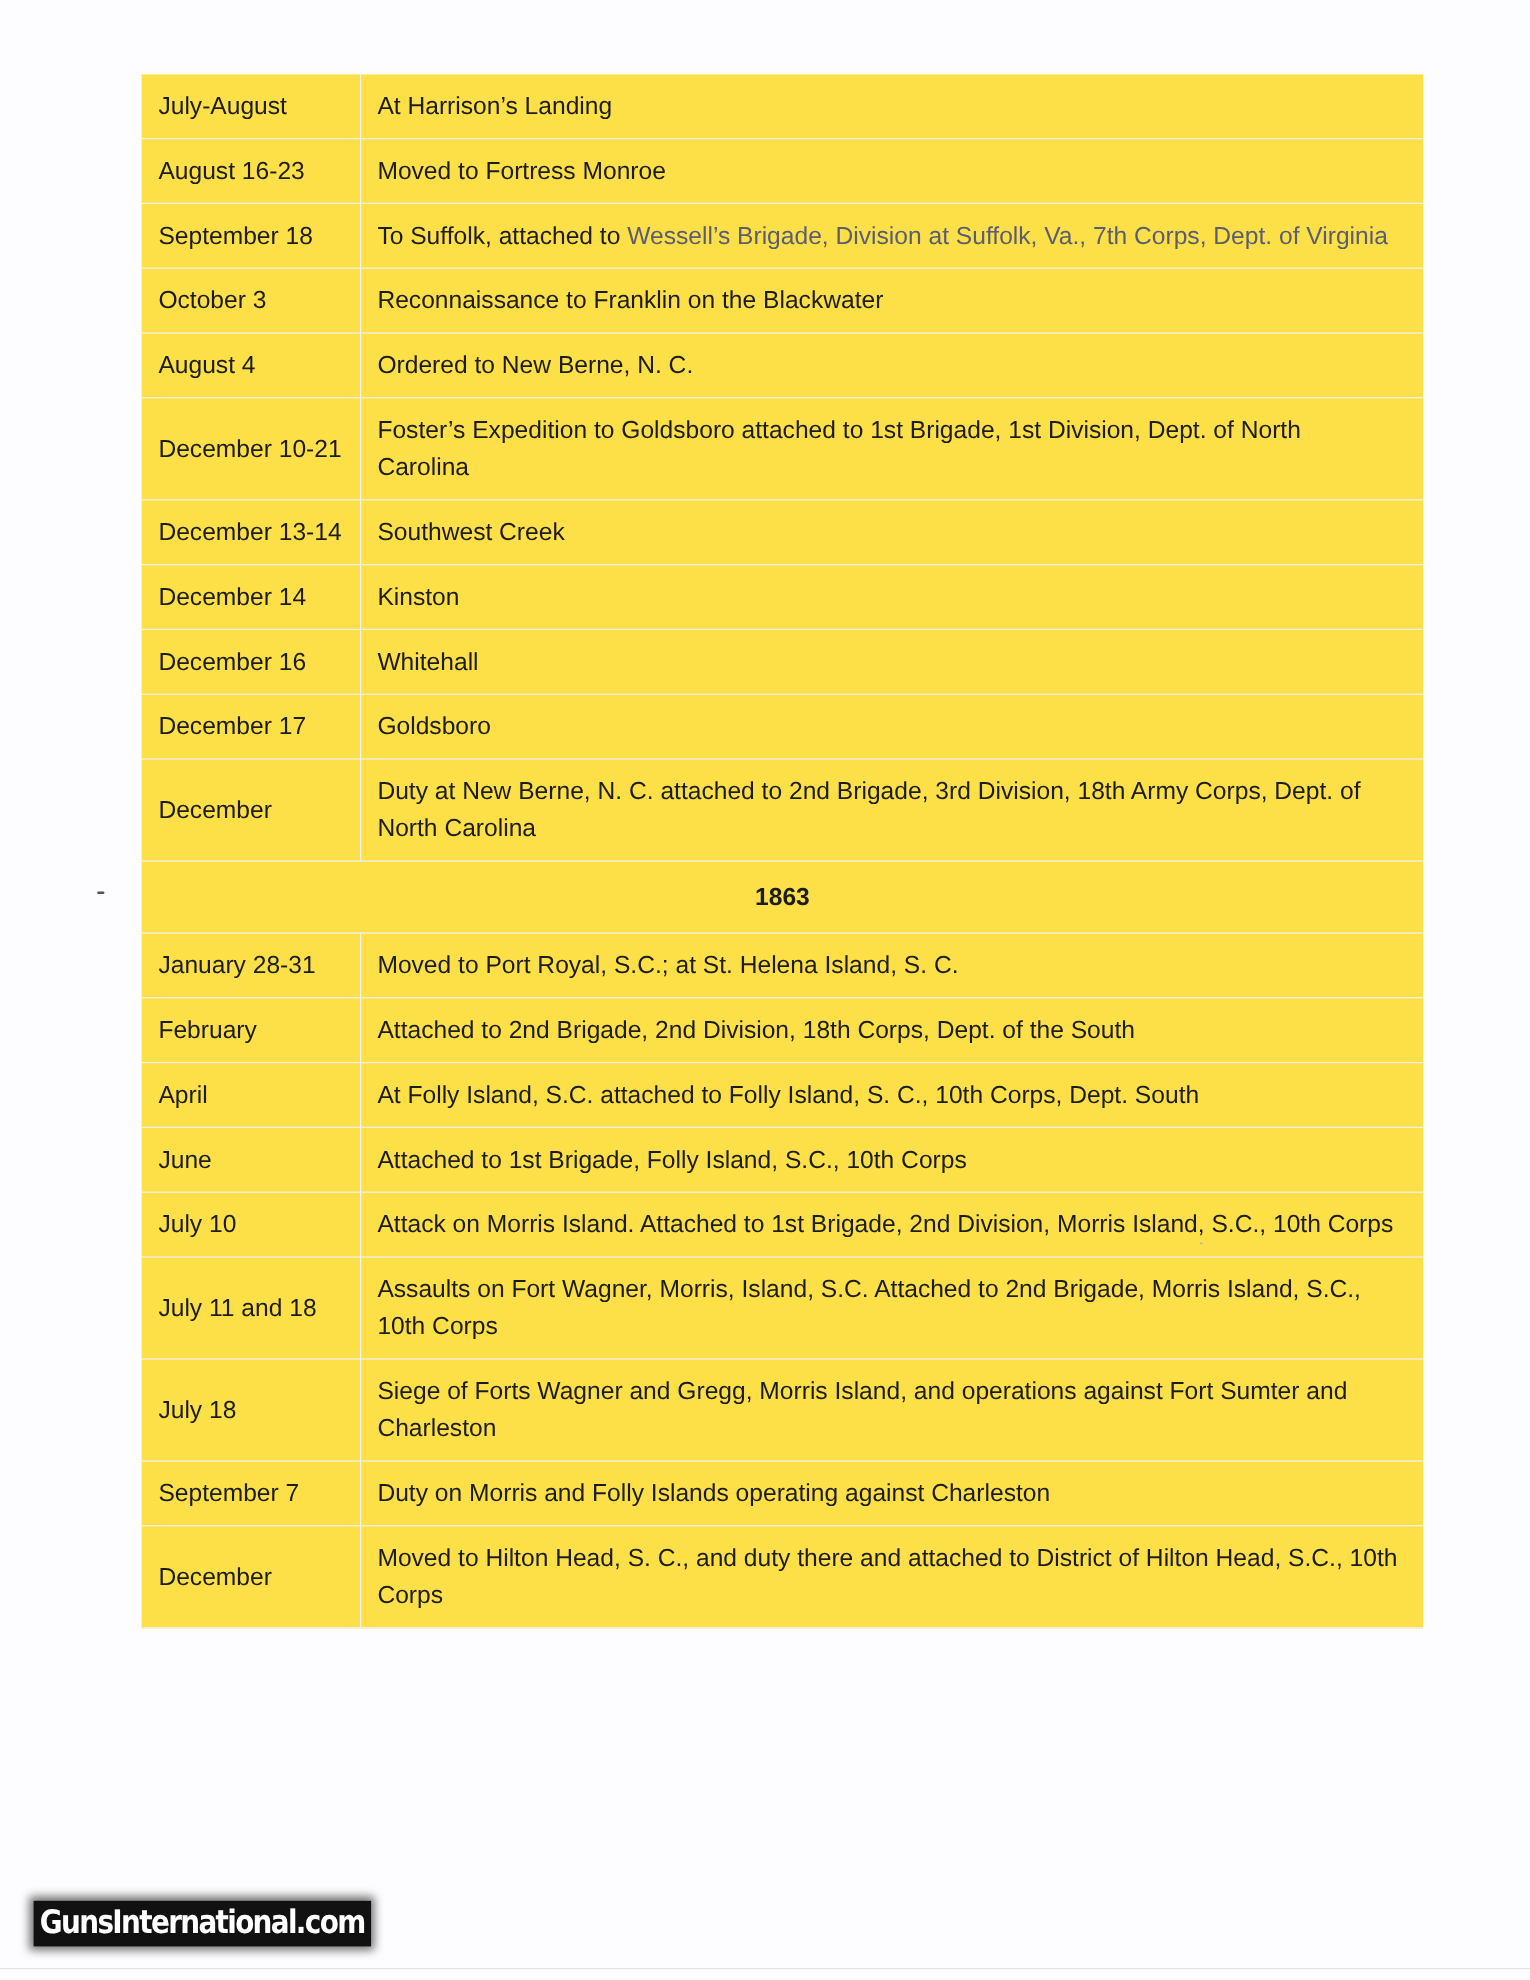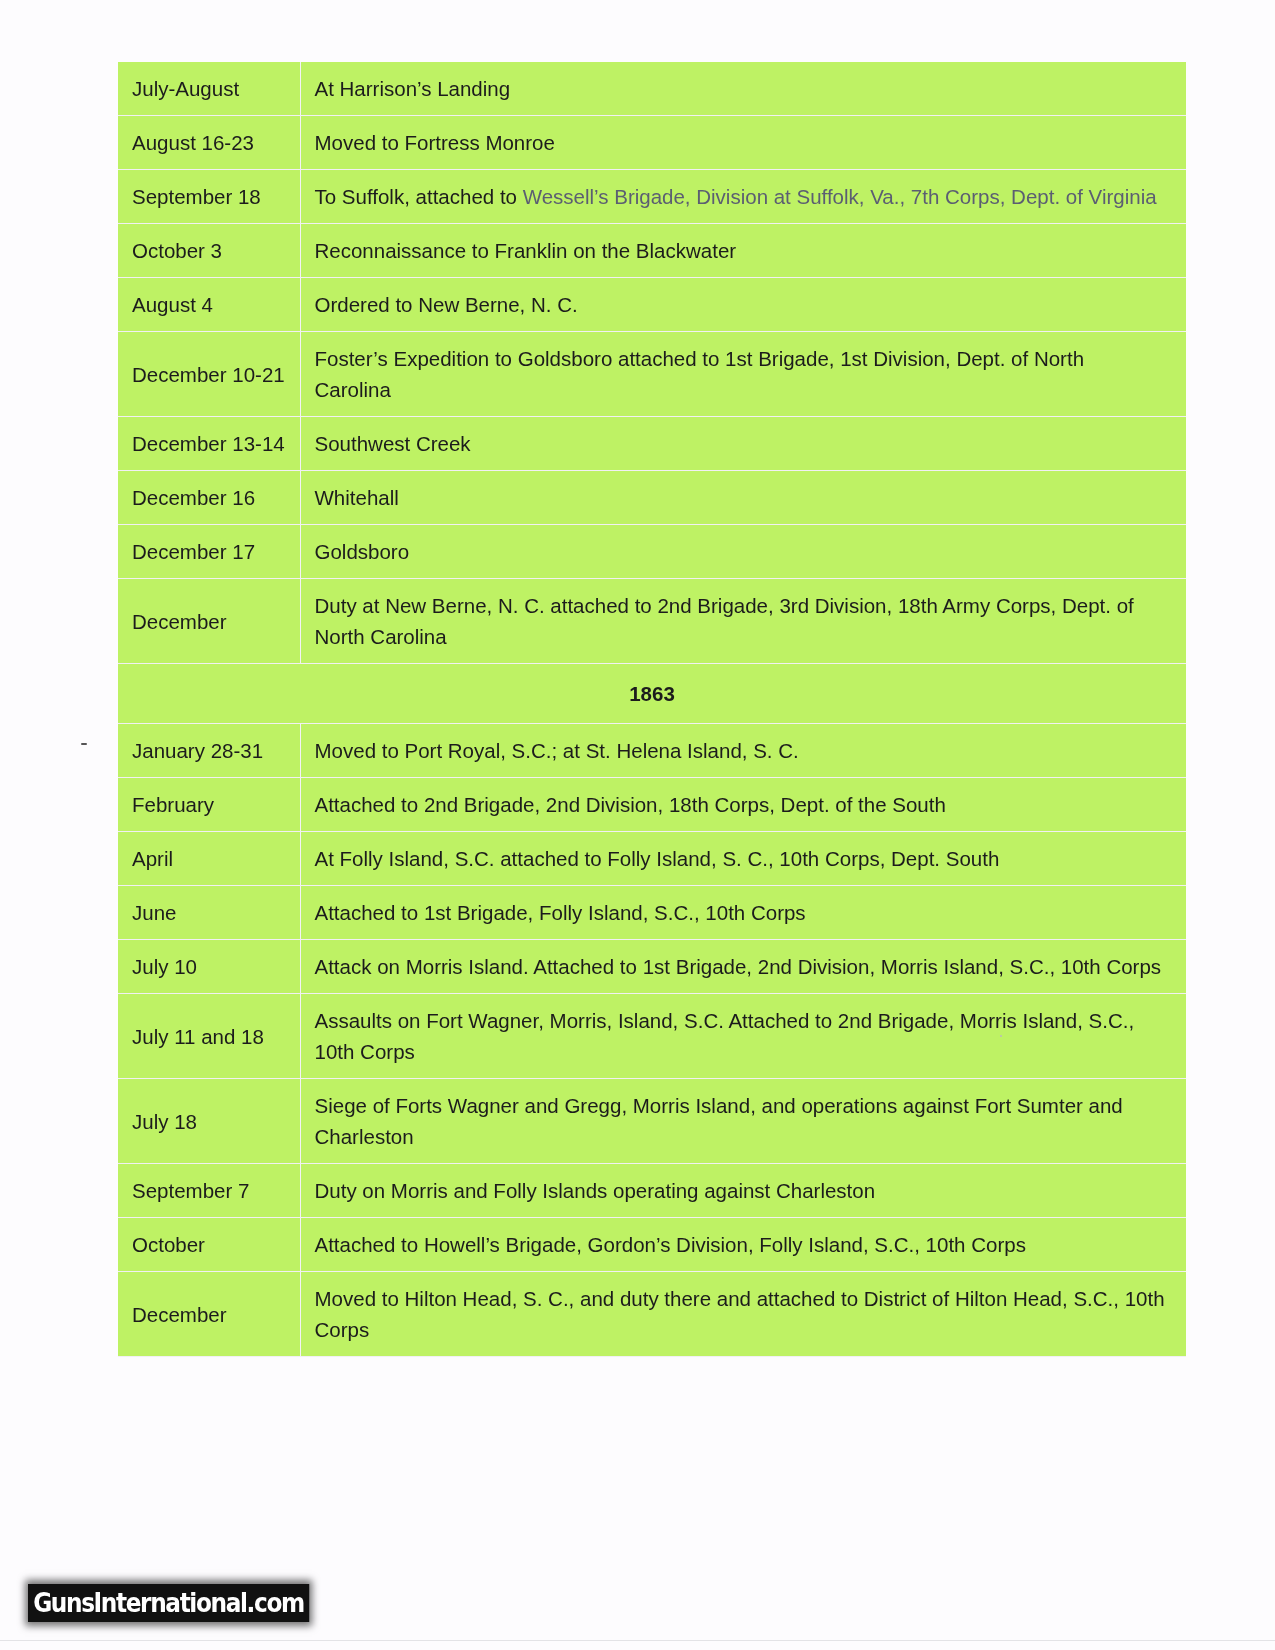--- a/index.html
+++ b/index.html
@@ -10,21 +10,21 @@
       position: relative;
       overflow: hidden;
       font-family: "Liberation Sans", "DejaVu Sans", sans-serif;
       color: #1c1c1c;
     }
     .sheet {
       position: absolute;
       left: 118px;
       top: 62px;
       width: 1068px;
-      background: #bef264;
+      background: #fde047;
     }
     table.timeline {
       border-collapse: collapse;
       width: 100%;
       table-layout: fixed;
     }
     table.timeline col.c-date { width: 182px; }
     table.timeline col.c-event { width: 886px; }
     table.timeline td {
       font-size: 20.5px;
@@ -122,20 +122,24 @@
       </tr>
       <tr>
         <td class="date">December 10-21</td>
         <td class="event">Foster’s Expedition to Goldsboro attached to 1st Brigade, 1st Division, Dept. of North Carolina</td>
       </tr>
       <tr>
         <td class="date">December 13-14</td>
         <td class="event">Southwest Creek</td>
       </tr>
       <tr>
+        <td class="date">December 14</td>
+        <td class="event">Kinston</td>
+      </tr>
+      <tr>
         <td class="date">December 16</td>
         <td class="event">Whitehall</td>
       </tr>
       <tr>
         <td class="date">December 17</td>
         <td class="event">Goldsboro</td>
       </tr>
       <tr>
         <td class="date">December</td>
         <td class="event">Duty at New Berne, N. C. attached to 2nd Brigade, 3rd Division, 18th Army Corps, Dept. of North Carolina</td>
@@ -171,24 +175,20 @@
       </tr>
       <tr>
         <td class="date">July 18</td>
         <td class="event">Siege of Forts Wagner and Gregg, Morris Island, and operations against Fort Sumter and Charleston</td>
       </tr>
       <tr>
         <td class="date">September 7</td>
         <td class="event">Duty on Morris and Folly Islands operating against Charleston</td>
       </tr>
       <tr>
-        <td class="date">October</td>
-        <td class="event">Attached to Howell’s Brigade, Gordon’s Division, Folly Island, S.C., 10th Corps</td>
-      </tr>
-      <tr>
         <td class="date">December</td>
         <td class="event">Moved to Hilton Head, S. C., and duty there and attached to District of Hilton Head, S.C., 10th Corps</td>
       </tr>
 
     </tbody>
   </table>
 </div>
 
 <div class="scan-mark"></div>
 <div class="scan-dot"></div>

